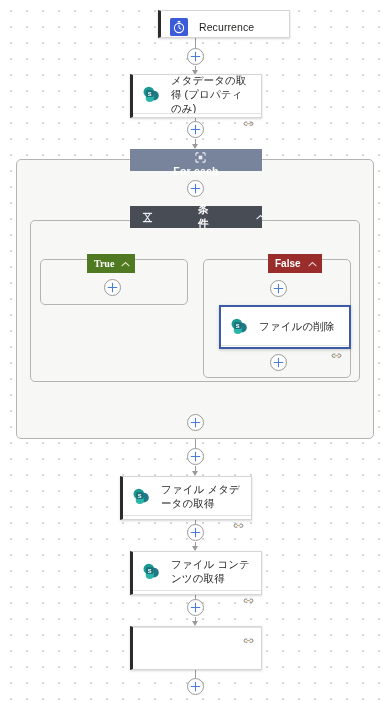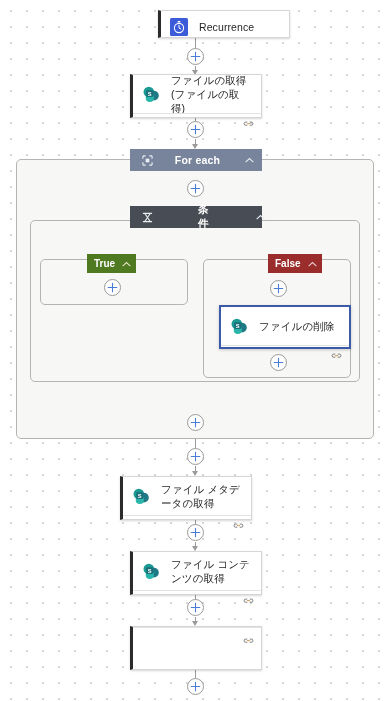--- a/index.html
+++ b/index.html
@@ -61,33 +61,33 @@
   .scope-head{
     display:flex;align-items:center;
     height:22px;
     color:#ffffff;
     font-size:10.5px;font-weight:bold;
     z-index:7;
   }
   .scope-head .sh-ico{width:16px;flex:0 0 16px;margin-left:9px;display:flex;align-items:center;justify-content:center;}
   .scope-head .sh-label{flex:1;text-align:center;letter-spacing:.2px;}
   .scope-head .sh-chev{width:18px;flex:0 0 18px;display:flex;align-items:center;justify-content:center;margin-right:4px;}
-  .foreach-head{background:#78849b;}
+  .foreach-head{background:#78849b;flex-direction:column;}
   .cond-head{background:#484c55;gap:43px;}
 
   
   .branch-badge{
     display:flex;align-items:center;
     height:19px;
     color:#ffffff;font-size:10px;font-weight:bold;
     padding:0 5px 0 7px;
     z-index:8;
   }
   .branch-badge .bb-chev{margin-left:7px;display:flex;align-items:center;}
-  .badge-true{background:#4f7a22;}
+  .badge-true{background:#4f7a22;font-family:Liberation Serif, serif;}
   .badge-false{background:#9b2c2c;}
 
   
   .scope-box{
     background:#f7f7f5;
     border:1px solid #b4b4b4;
     border-radius:5px;
     z-index:2;
   }
   .branch-box{
@@ -157,21 +157,21 @@
     <div class="card-main">
       <span class="card-ico">
         <svg width="19" height="19" viewBox="0 0 20 20">
           <circle cx="7.2" cy="7.4" r="5.6" fill="#1b9a93"></circle>
           <circle cx="12.6" cy="11.2" r="5.1" fill="#1f7a85"></circle>
           <circle cx="8.2" cy="13.6" r="4.3" fill="#2ab5ab"></circle>
           <rect x="4.4" y="5.4" width="7.2" height="7.2" rx="1" fill="#1a6f78"></rect>
           <text x="8" y="11.1" font-size="6" fill="#ffffff" text-anchor="middle" font-family="Liberation Sans, sans-serif" font-weight="bold">S</text>
         </svg>
       </span>
-      <span class="card-title">ファイルの取得 (ファイルの取得)</span>
+      <span class="card-title">メタデータの取得 (プロパティのみ)</span>
     </div>
     <div class="card-foot">
       <span class="link-ico">
         <svg width="11" height="9" viewBox="0 0 14 10">
           <path d="M5.4 3.2 H3.4 a2 2 0 0 0 0 4 h2" fill="none" stroke="#6b6b6b" stroke-width="1.1"></path>
           <path d="M8.6 3.2 h2 a2 2 0 0 1 0 4 h-2" fill="none" stroke="#6b6b6b" stroke-width="1.1"></path>
           <path d="M5 5.2 H9" stroke="#c08a3e" stroke-width="1.1"></path>
         </svg>
       </span>
     </div>

